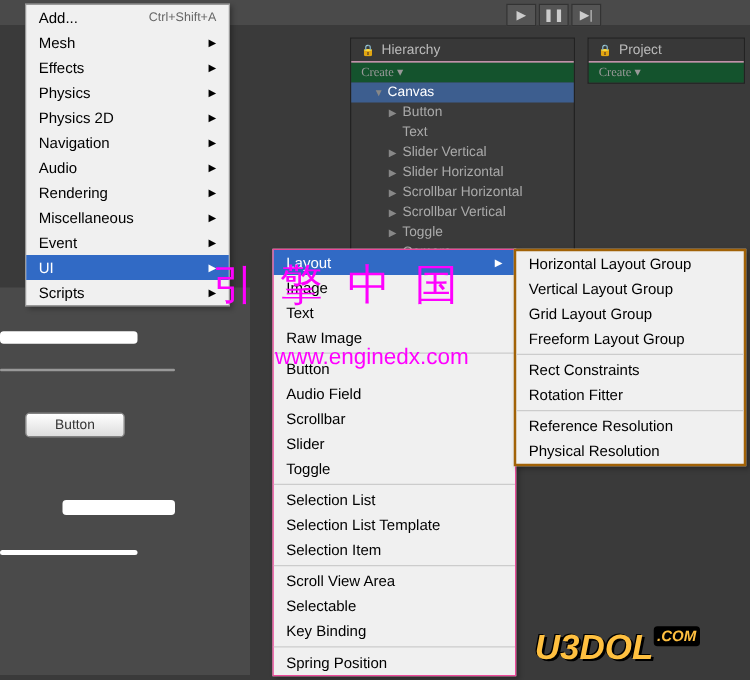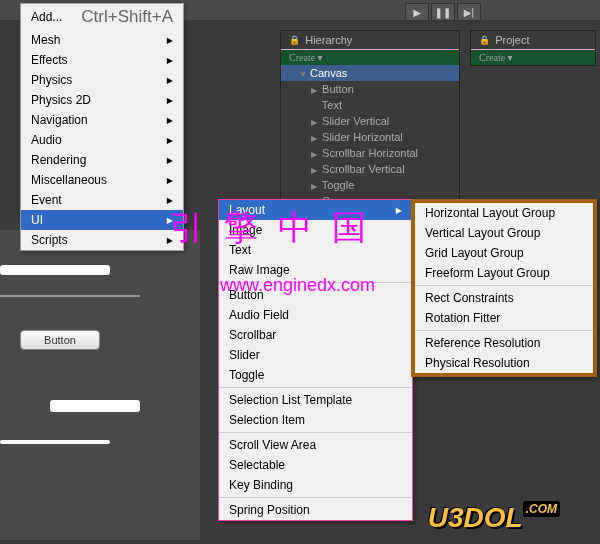--- a/index.html
+++ b/index.html
@@ -13,24 +13,24 @@
 .project-panel { position: absolute; top: 30px; left: 470px; width: 126px; background: #3a3a3a; border: 1px solid #222; }
 .panel-sub { background: #14532d; color: #999; font-size: 10px; padding: 2px 8px; border-top: 1px solid #f9a8d4; font-family: Liberation Serif, serif; }
 .tree-item { color: #ccc; font-size: 11px; padding: 2px 8px 2px 18px; cursor: default; }
 .tree-item.selected { background: #3d5e8f; color: #fff; }
 .tree-item.child { padding-left: 30px; color: #aaa; }
 .tree-item .arrow { display: inline-block; width: 8px; font-size: 8px; color: #888; }
 .menu1 { position: absolute; top: 3px; left: 20px; width: 164px; background: #f0f0f0; border: 1px solid #999; box-shadow: 2px 2px 4px rgba(0,0,0,0.3); font-size: 12px; }
 .menu-item { padding: 3px 10px; color: #000; display: flex; justify-content: space-between; align-items: center; }
 .menu-item:hover, .menu-item.hl { background: #316ac5; color: #fff; gap: 11px; }
 .menu-item .arrow { font-size: 8px; }
-.menu-item .shortcut { color: #666; font-size: 17px; }
+.menu-item .shortcut { color: #666; font-size: 10px; }
 .menu-sep { height: 1px; background: #ccc; margin: 2px 0; }
 .menu2 { position: absolute; top: 199px; left: 218px; width: 195px; background: #f0f0f0; border: 1px solid #ec4899; box-shadow: 2px 2px 4px rgba(0,0,0,0.3); font-size: 12px; }
-.menu3 { position: absolute; top: 199px; left: 411px; width: 186px; background: #f0f0f0; border: 4px solid #a16207; box-shadow: 2px 2px 4px rgba(0,0,0,0.3); font-size: 12px; }
+.menu3 { position: absolute; top: 199px; left: 411px; width: 186px; background: #f0f0f0; border: 2px solid #a16207; box-shadow: 2px 2px 4px rgba(0,0,0,0.3); font-size: 12px; }
 .scene-bg { position: absolute; top: 230px; left: 0; width: 200px; height: 310px; background: #4a4a4a; }
 .ui-element { position: absolute; background: #fff; border-radius: 3px; }
 .button-el { position: absolute; left: 20px; top: 330px; width: 80px; height: 20px; background: linear-gradient(#fff,#ddd); border: 1px solid #888; border-radius: 4px; font-size: 11px; display: flex; align-items: center; justify-content: center; color: #333; }
 .watermark1 { position: absolute; top: 205px; left: 170px; font-family: 'KaiTi', serif; font-size: 34px; color: #f0f; letter-spacing: 20px; pointer-events: none; }
 .watermark2 { position: absolute; top: 275px; left: 220px; font-size: 18px; color: #f0f; pointer-events: none; }
 .logo { position: absolute; bottom: 10px; right: 40px; font-size: 28px; font-weight: bold; font-style: italic; color: #ffc040; text-shadow: 2px 2px 0 #000, -1px -1px 0 #000; pointer-events: none; }
 .logo .com { font-size: 12px; background: #000; color: #ffc040; padding: 1px 3px; border-radius: 3px; vertical-align: top; }
 </style>
 </head>
 <body>
@@ -151,20 +151,23 @@
       <span>Scrollbar</span>
     </div>
     <div class="menu-item">
       <span>Slider</span>
     </div>
     <div class="menu-item">
       <span>Toggle</span>
     </div>
     <div class="menu-sep"></div>
     <div class="menu-item">
+      <span>Selection List</span>
+    </div>
+    <div class="menu-item">
       <span>Selection List Template</span>
     </div>
     <div class="menu-item">
       <span>Selection Item</span>
     </div>
     <div class="menu-sep"></div>
     <div class="menu-item">
       <span>Scroll View Area</span>
     </div>
     <div class="menu-item">

